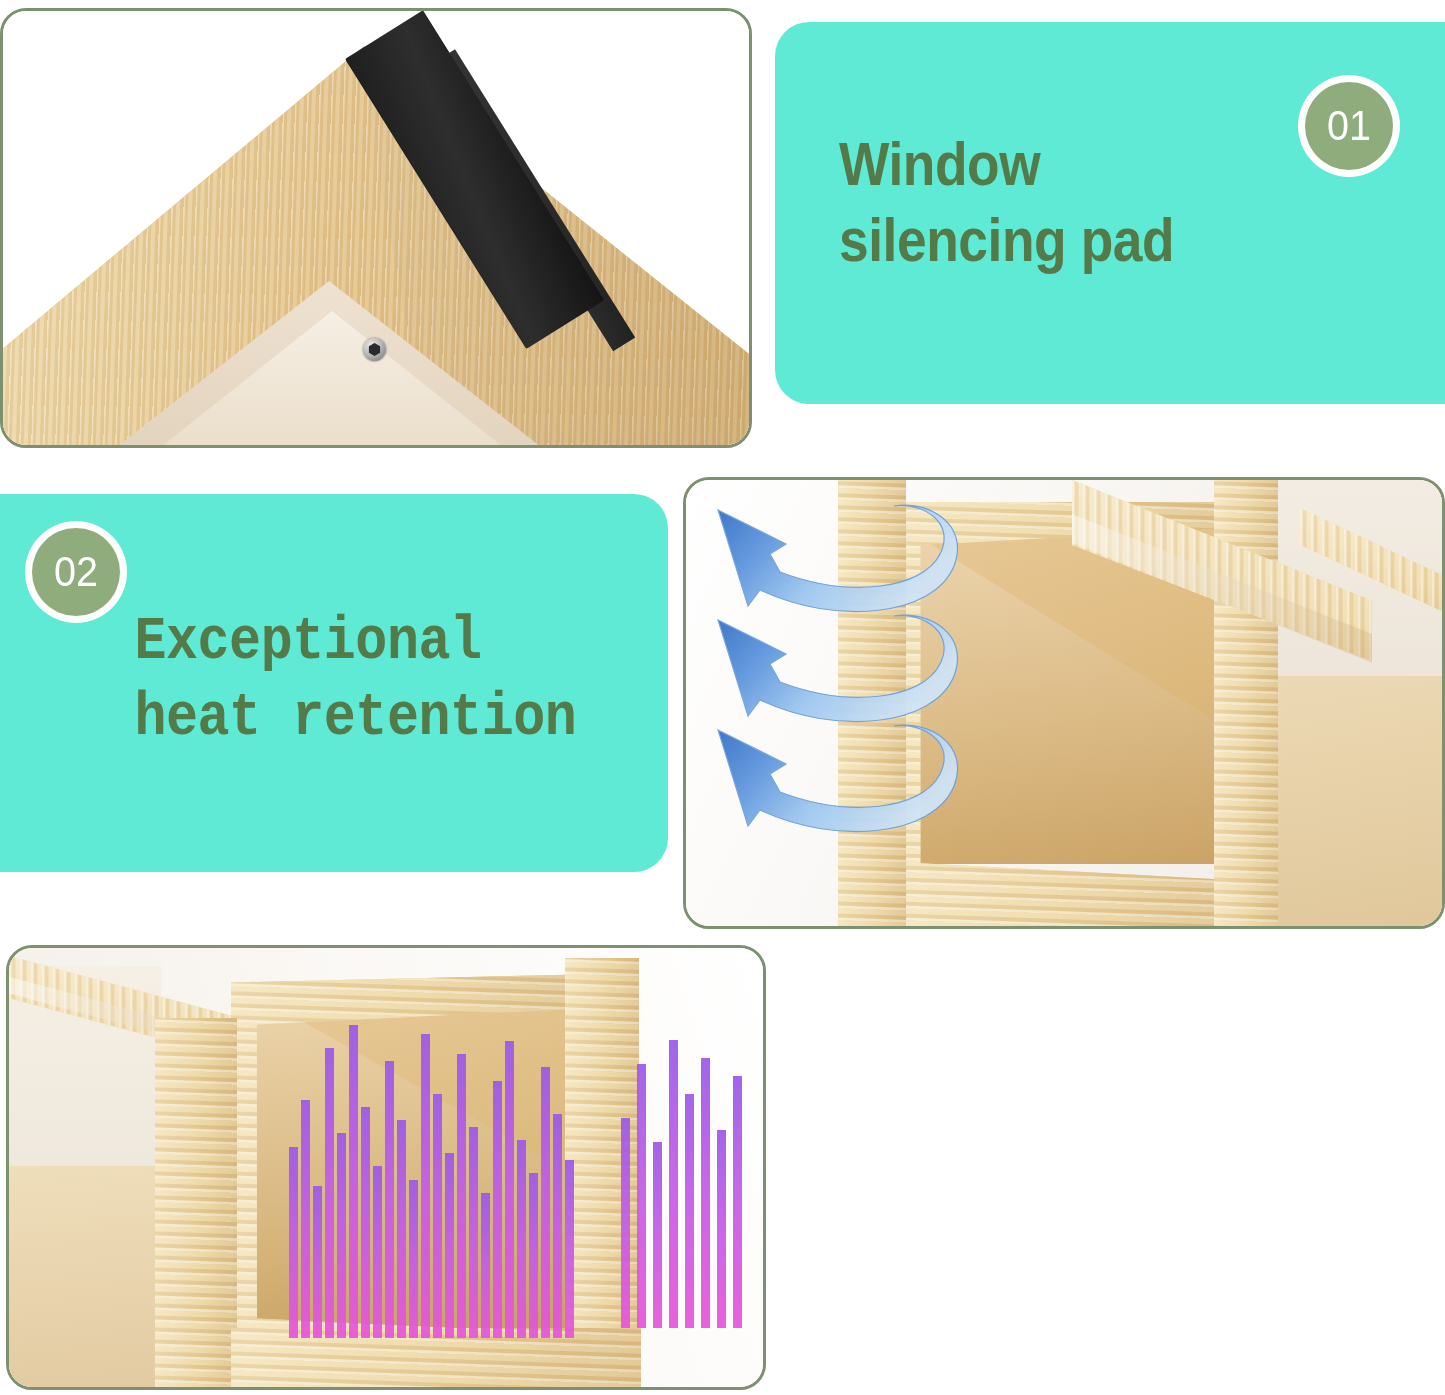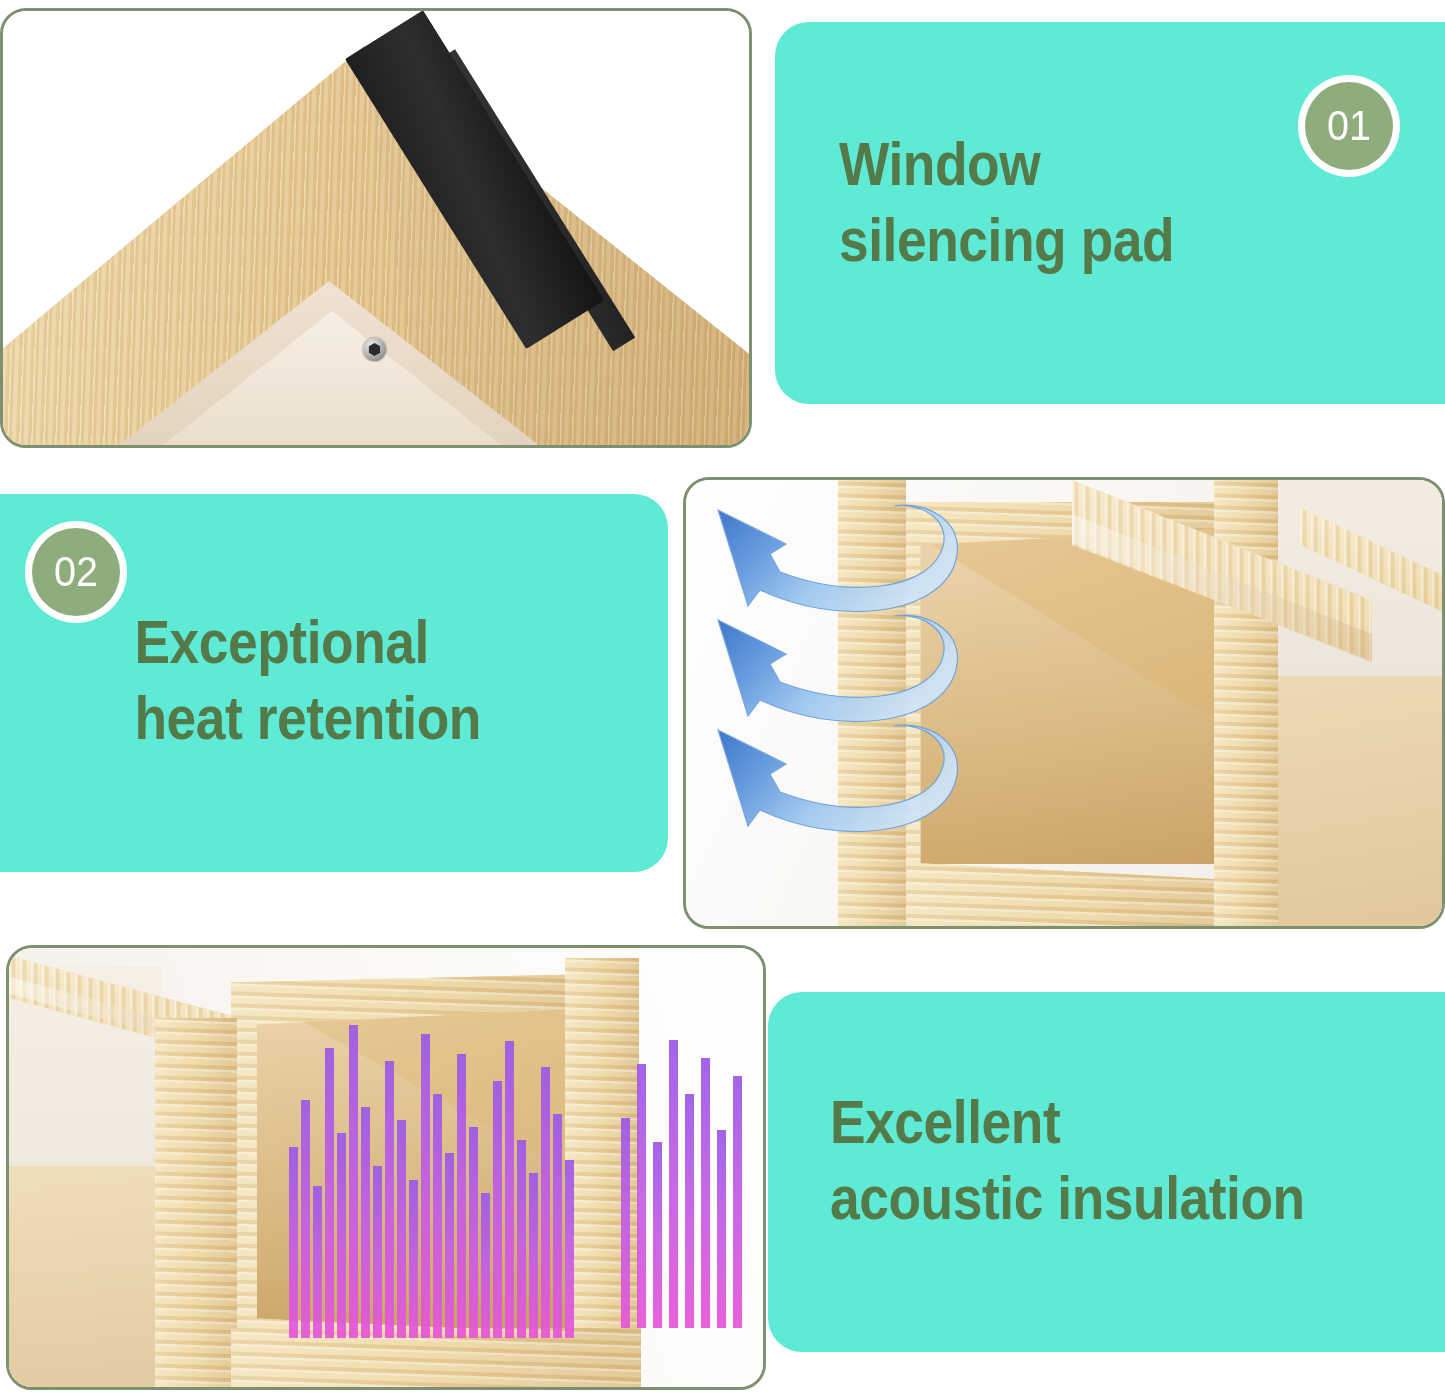--- a/index.html
+++ b/index.html
@@ -68,21 +68,21 @@
 
   
   #panel1-card { left: 0px; top: 8px; width: 752px; height: 440px; }
   #panel1-text { left: 775px; top: 22px; width: 670px; height: 382px;
                  border-radius: 34px 0 0 34px; }
   #panel1-text .headline { left: 64px; top: 104px; width: 560px; transform-origin: left top; }
   #panel1-badge { right: 52px; top: 60px; }
 
   
   #panel2-text { left: 0px; top: 494px; width: 668px; height: 378px;
-                 border-radius: 0 34px 34px 0; }
+                 border-radius: 0 34px 34px 0; font-family: Liberation Mono, monospace; }
   #panel2-text .headline { right: 52px; top: 110px; width: 560px; text-align: left;
                  transform-origin: right top; }
   #panel2-badge { left: 32px; top: 528px; }
   #panel2-card  { left: 683px; top: 477px; width: 762px; height: 452px; border-radius: 26px; }
 
   
   #panel3-card { left: 6px; top: 945px; width: 760px; height: 445px; border-radius: 26px; }
   #panel3-text { left: 768px; top: 992px; width: 677px; height: 360px;
                  border-radius: 34px 0 0 34px; }
   #panel3-text .headline { left: 62px; top: 92px; width: 600px; transform-origin: left top; }
@@ -358,19 +358,14 @@
           <div class="wave-bar" style="left: 32px; height: 186px; background: linear-gradient(rgb(155, 89, 232) 0%, rgb(196, 92, 230) 50%, rgb(232, 85, 216) 100%);"></div>
           <div class="wave-bar" style="left: 48px; height: 288px; background: linear-gradient(rgb(155, 89, 232) 0%, rgb(196, 92, 230) 50%, rgb(232, 85, 216) 100%);"></div>
           <div class="wave-bar" style="left: 64px; height: 234px; background: linear-gradient(rgb(155, 89, 232) 0%, rgb(196, 92, 230) 50%, rgb(232, 85, 216) 100%);"></div>
           <div class="wave-bar" style="left: 80px; height: 270px; background: linear-gradient(rgb(155, 89, 232) 0%, rgb(196, 92, 230) 50%, rgb(232, 85, 216) 100%);"></div>
           <div class="wave-bar" style="left: 96px; height: 198px; background: linear-gradient(rgb(155, 89, 232) 0%, rgb(196, 92, 230) 50%, rgb(232, 85, 216) 100%);"></div>
           <div class="wave-bar" style="left: 112px; height: 252px; background: linear-gradient(rgb(155, 89, 232) 0%, rgb(196, 92, 230) 50%, rgb(232, 85, 216) 100%);"></div>
         </div>
     </div>
   </div>
 
-  <div class="text-panel" id="panel3-text">
-
-    <div class="headline">Excellent
-acoustic insulation</div>
-  </div>
 
 </div>
 
 </body></html>

